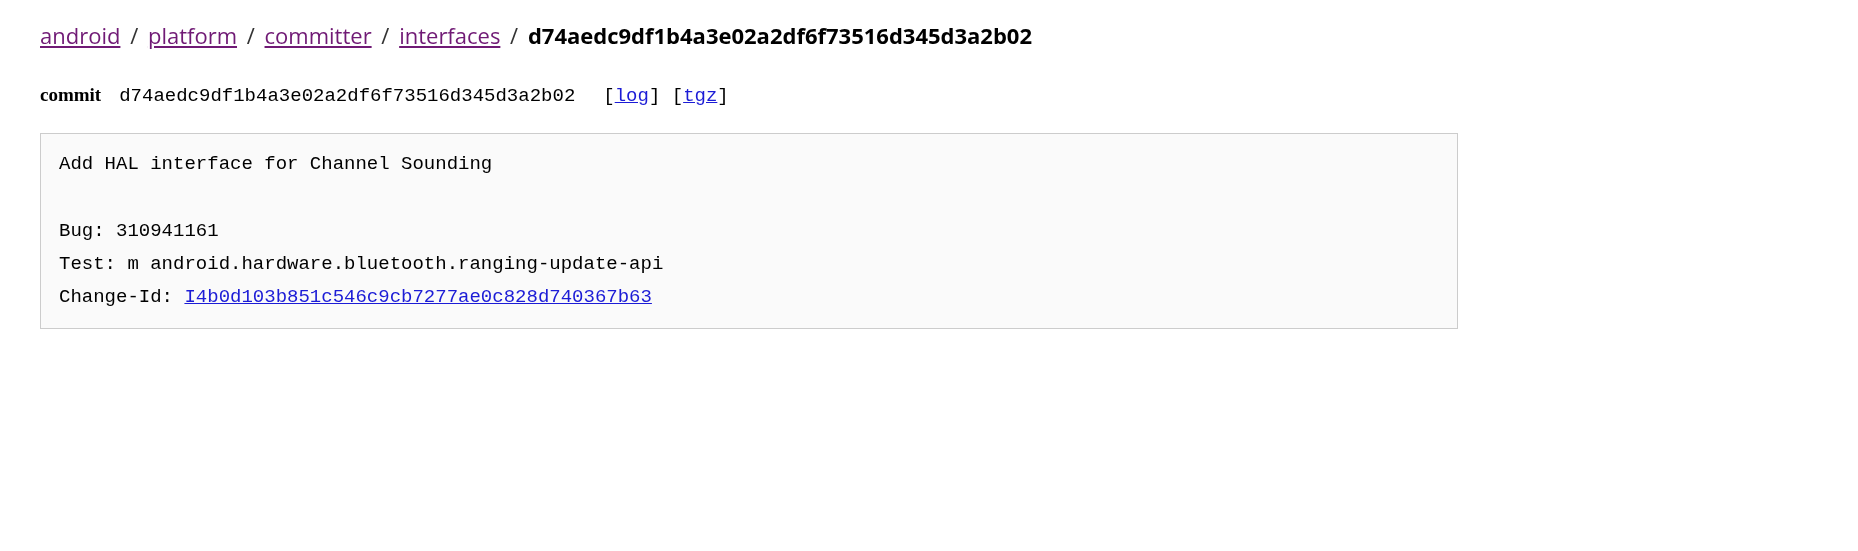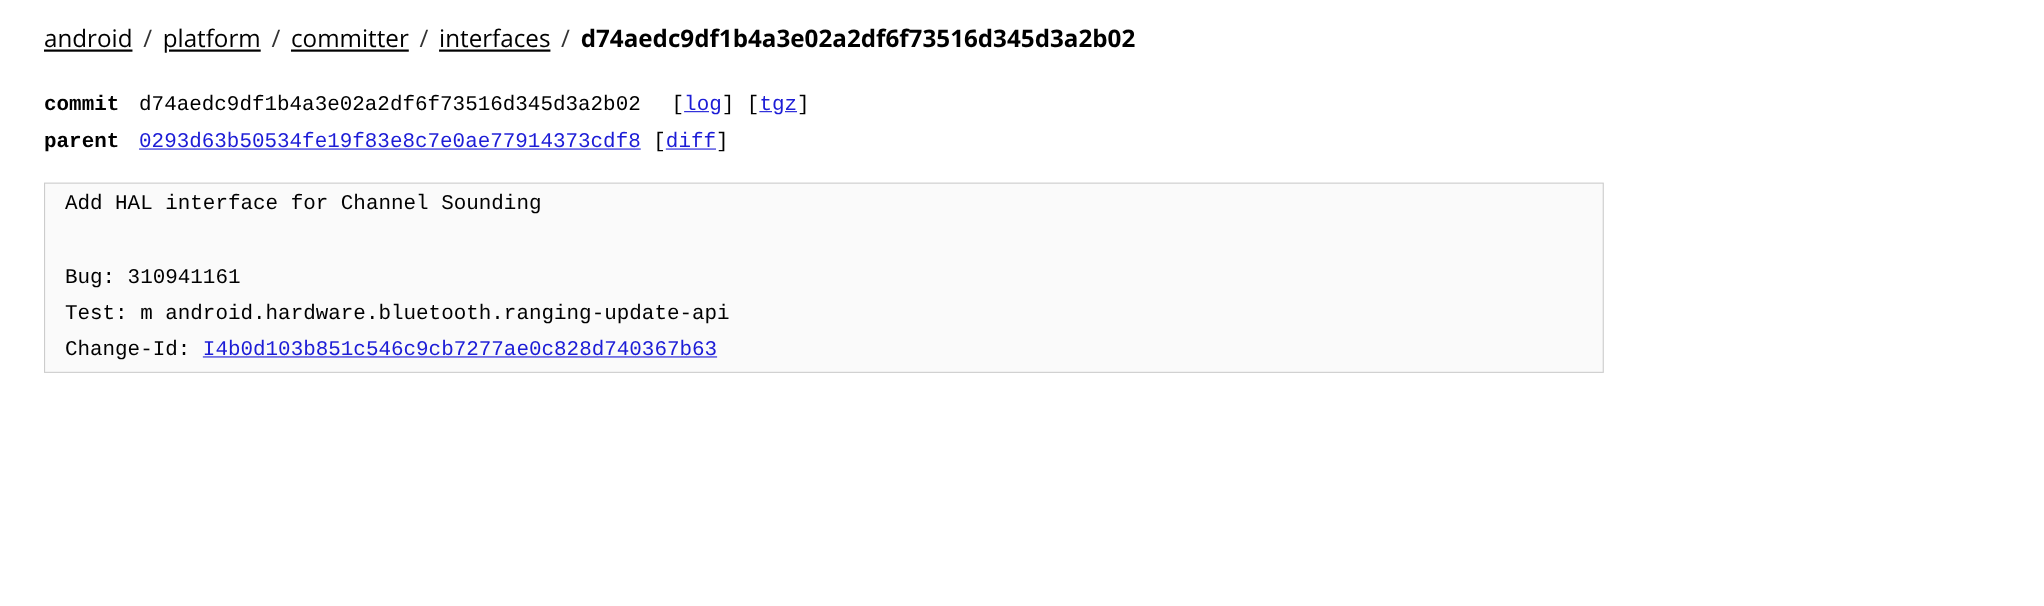--- a/index.html
+++ b/index.html
@@ -8,63 +8,62 @@
     font-family: "Open Sans", "Helvetica Neue", Arial, sans-serif;
     font-size: 19px;
     color: #000;
     background: #fff;
   }
   .breadcrumb {
     font-size: 22px;
     margin-bottom: 28px;
   }
   .breadcrumb a {
-    color: #000000;
+    color: #701a75;
     text-decoration: underline;
   }
   .breadcrumb .sep {
     color: #333;
     margin: 0 4px;
     font-weight: 400;
   }
   .breadcrumb .current {
     font-weight: 700;
     color: #000;
   }
   .meta-table {
     border-collapse: collapse;
     font-family: "Menlo", "Consolas", "Liberation Mono", monospace;
     font-size: 19px;
     line-height: 1.8;
     margin-bottom: 20px;
   }
   .meta-table th {
-    text-align: right;
     font-weight: 700;
     padding: 0 18px 0 0;
     color: #000;
-    font-family: Liberation Mono, monospace;
+    font-family: Liberation Serif, serif;
     vertical-align: baseline;
     white-space: nowrap;
   }
   .meta-table td {
     padding: 0 28px 0 0;
     vertical-align: baseline;
     white-space: nowrap;
   }
   .meta-table a {
     color: #1c1cd6;
   }
   .bracket {
     color: #000;
   }
   .commit-msg {
     border: 1px solid #ccc;
     background: #fafafa;
-    padding: 2px 18px;
+    padding: 14px 18px;
     font-family: "Menlo", "Consolas", "Liberation Mono", monospace;
     font-size: 19px;
     line-height: 1.75;
     white-space: pre-wrap;
     max-width: 1380px;
   }
   .commit-msg a {
     color: #1c1cd6;
     text-decoration: underline;
   }
@@ -84,24 +83,20 @@
   <span class="current">d74aedc9df1b4a3e02a2df6f73516d345d3a2b02</span>
 </div>
 
 <table class="meta-table">
   <tbody>
       <tr>
     <th>commit</th>
     <td>d74aedc9df1b4a3e02a2df6f73516d345d3a2b02</td>
     <td><span class="bracket">[</span><a href="#">log</a><span class="bracket">]</span> <span class="bracket">[</span><a href="#">tgz</a><span class="bracket">]</span></td>
   </tr>
-  <tr>
-    <th>parent</th>
-    <td colspan="2"><a href="#">0293d63b50534fe19f83e8c7e0ae77914373cdf8</a> <span class="bracket">[</span><a href="#">diff</a><span class="bracket">]</span></td>
-  </tr>
 </tbody>
   </table>
 
 <div class="commit-msg"><span>Add HAL interface for Channel Sounding</span>
 
 <span>Bug: 310941161</span>
 <span>Test: m android.hardware.bluetooth.ranging-update-api</span>
 <span>Change-Id: </span><a href="#">I4b0d103b851c546c9cb7277ae0c828d740367b63</a></div>
 
 </body></html>

